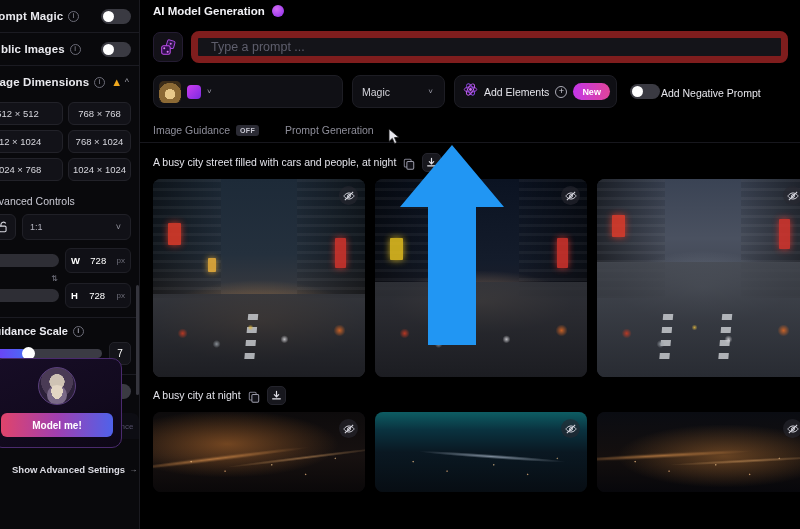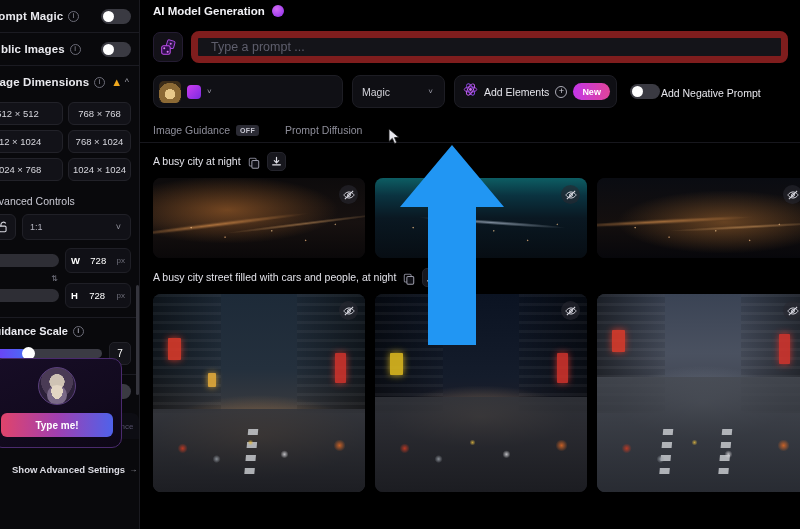--- a/index.html
+++ b/index.html
@@ -449,21 +449,21 @@
         </span>
     </div>
 
     <div class="hidden-tabs">
       <span class="htab a">Image to Image</span>
       <span class="htab b">Image Guidance</span>
     </div>
 
     <div class="promo">
       <div class="promo-av"></div>
-      <div class="promo-btn">Type me!</div>
+      <div class="promo-btn">Model me!</div>
     </div>
 
     <div class="adv-settings">
       <span>Show Advanced Settings</span>
       <span class="arr">→</span>
     </div>
 
     <div class="sb-scroll"></div>
   </aside>
 
@@ -519,81 +519,22 @@
           </span>
         <span class="neg-lbl">Add Negative Prompt</span>
       </div>
     </div>
 
     <div class="tabs">
       <div class="tab tab-flex">
         <span>Image Guidance</span>
         <span class="off-badge">OFF</span>
       </div>
-      <div class="tab">Prompt Diffusion</div>
+      <div class="tab">Prompt Generation</div>
       <div class="tabs-underline"></div>
-    </div>
-
-    <div class="group" style="padding-top:8px;">
-      <div class="group-head">
-        <span class="group-prompt">A busy city at night</span>
-        <span class="copy-ic">
-          <svg width="12" height="12" viewBox="0 0 14 14">
-              <rect x="1.5" y="1.5" width="8" height="9" rx="1.3" fill="none" stroke="#7e7e8c" stroke-width="1.2"></rect>
-              <rect x="4.5" y="4" width="8" height="9" rx="1.3" fill="#101016" stroke="#9a9aa8" stroke-width="1.2"></rect>
-            </svg>
-        </span>
-        <span class="dl-btn">
-          <svg width="11" height="11" viewBox="0 0 12 12">
-              <path d="M6 1.5v6m0 0 2.4-2.4M6 7.5 3.6 5.1" fill="none" stroke="#e3e3ea" stroke-width="1.3" stroke-linecap="round"></path>
-              <path d="M1.8 9.6h8.4" stroke="#e3e3ea" stroke-width="1.3" stroke-linecap="round"></path>
-            </svg>
-        </span>
-      </div>
-      <div class="img-row">
-        <div class="img-card short">
-          <div class="scene s4">
-              <div class="aerial-river"></div>
-              <div class="aerial-glow"></div>
-            </div>
-          <span class="eye-off">
-            <svg width="12" height="12" viewBox="0 0 14 14">
-                <path d="M1 7s2.2-3.6 6-3.6S13 7 13 7s-2.2 3.6-6 3.6S1 7 1 7Z" fill="none" stroke="#dcdce4" stroke-width="1.1"></path>
-                <circle cx="7" cy="7" r="1.7" fill="none" stroke="#dcdce4" stroke-width="1.1"></circle>
-                <path d="M2.2 11.8 11.8 2.2" stroke="#dcdce4" stroke-width="1.2"></path>
-              </svg>
-          </span>
-        </div>
-        <div class="img-card short">
-          <div class="scene s5">
-              <div class="aerial-river" style="transform:rotate(4deg);background:radial-gradient(ellipse 45% 7% at 55% 45%, rgba(220,235,255,.55), transparent 70%)"></div>
-              <div class="aerial-glow"></div>
-            </div>
-          <span class="eye-off">
-            <svg width="12" height="12" viewBox="0 0 14 14">
-                <path d="M1 7s2.2-3.6 6-3.6S13 7 13 7s-2.2 3.6-6 3.6S1 7 1 7Z" fill="none" stroke="#dcdce4" stroke-width="1.1"></path>
-                <circle cx="7" cy="7" r="1.7" fill="none" stroke="#dcdce4" stroke-width="1.1"></circle>
-                <path d="M2.2 11.8 11.8 2.2" stroke="#dcdce4" stroke-width="1.2"></path>
-              </svg>
-          </span>
-        </div>
-        <div class="img-card short">
-          <div class="scene s6">
-              <div class="aerial-river" style="transform:rotate(-3deg)"></div>
-              <div class="aerial-glow"></div>
-            </div>
-          <span class="eye-off">
-            <svg width="12" height="12" viewBox="0 0 14 14">
-                <path d="M1 7s2.2-3.6 6-3.6S13 7 13 7s-2.2 3.6-6 3.6S1 7 1 7Z" fill="none" stroke="#dcdce4" stroke-width="1.1"></path>
-                <circle cx="7" cy="7" r="1.7" fill="none" stroke="#dcdce4" stroke-width="1.1"></circle>
-                <path d="M2.2 11.8 11.8 2.2" stroke="#dcdce4" stroke-width="1.2"></path>
-              </svg>
-          </span>
-        </div>
-      </div>
     </div>
 
     <div class="group">
       <div class="group-head">
         <span class="group-prompt">A busy city street filled with cars and people, at night</span>
         <span class="copy-ic">
           <svg width="12" height="12" viewBox="0 0 14 14">
               <rect x="1.5" y="1.5" width="8" height="9" rx="1.3" fill="none" stroke="#7e7e8c" stroke-width="1.2"></rect>
               <rect x="4.5" y="4" width="8" height="9" rx="1.3" fill="#101016" stroke="#9a9aa8" stroke-width="1.2"></rect>
             </svg>
@@ -657,20 +598,79 @@
             <svg width="12" height="12" viewBox="0 0 14 14">
                 <path d="M1 7s2.2-3.6 6-3.6S13 7 13 7s-2.2 3.6-6 3.6S1 7 1 7Z" fill="none" stroke="#dcdce4" stroke-width="1.1"></path>
                 <circle cx="7" cy="7" r="1.7" fill="none" stroke="#dcdce4" stroke-width="1.1"></circle>
                 <path d="M2.2 11.8 11.8 2.2" stroke="#dcdce4" stroke-width="1.2"></path>
               </svg>
           </span>
         </div>
       </div>
     </div>
 
+    <div class="group" style="padding-top:8px;">
+      <div class="group-head">
+        <span class="group-prompt">A busy city at night</span>
+        <span class="copy-ic">
+          <svg width="12" height="12" viewBox="0 0 14 14">
+              <rect x="1.5" y="1.5" width="8" height="9" rx="1.3" fill="none" stroke="#7e7e8c" stroke-width="1.2"></rect>
+              <rect x="4.5" y="4" width="8" height="9" rx="1.3" fill="#101016" stroke="#9a9aa8" stroke-width="1.2"></rect>
+            </svg>
+        </span>
+        <span class="dl-btn">
+          <svg width="11" height="11" viewBox="0 0 12 12">
+              <path d="M6 1.5v6m0 0 2.4-2.4M6 7.5 3.6 5.1" fill="none" stroke="#e3e3ea" stroke-width="1.3" stroke-linecap="round"></path>
+              <path d="M1.8 9.6h8.4" stroke="#e3e3ea" stroke-width="1.3" stroke-linecap="round"></path>
+            </svg>
+        </span>
+      </div>
+      <div class="img-row">
+        <div class="img-card short">
+          <div class="scene s4">
+              <div class="aerial-river"></div>
+              <div class="aerial-glow"></div>
+            </div>
+          <span class="eye-off">
+            <svg width="12" height="12" viewBox="0 0 14 14">
+                <path d="M1 7s2.2-3.6 6-3.6S13 7 13 7s-2.2 3.6-6 3.6S1 7 1 7Z" fill="none" stroke="#dcdce4" stroke-width="1.1"></path>
+                <circle cx="7" cy="7" r="1.7" fill="none" stroke="#dcdce4" stroke-width="1.1"></circle>
+                <path d="M2.2 11.8 11.8 2.2" stroke="#dcdce4" stroke-width="1.2"></path>
+              </svg>
+          </span>
+        </div>
+        <div class="img-card short">
+          <div class="scene s5">
+              <div class="aerial-river" style="transform:rotate(4deg);background:radial-gradient(ellipse 45% 7% at 55% 45%, rgba(220,235,255,.55), transparent 70%)"></div>
+              <div class="aerial-glow"></div>
+            </div>
+          <span class="eye-off">
+            <svg width="12" height="12" viewBox="0 0 14 14">
+                <path d="M1 7s2.2-3.6 6-3.6S13 7 13 7s-2.2 3.6-6 3.6S1 7 1 7Z" fill="none" stroke="#dcdce4" stroke-width="1.1"></path>
+                <circle cx="7" cy="7" r="1.7" fill="none" stroke="#dcdce4" stroke-width="1.1"></circle>
+                <path d="M2.2 11.8 11.8 2.2" stroke="#dcdce4" stroke-width="1.2"></path>
+              </svg>
+          </span>
+        </div>
+        <div class="img-card short">
+          <div class="scene s6">
+              <div class="aerial-river" style="transform:rotate(-3deg)"></div>
+              <div class="aerial-glow"></div>
+            </div>
+          <span class="eye-off">
+            <svg width="12" height="12" viewBox="0 0 14 14">
+                <path d="M1 7s2.2-3.6 6-3.6S13 7 13 7s-2.2 3.6-6 3.6S1 7 1 7Z" fill="none" stroke="#dcdce4" stroke-width="1.1"></path>
+                <circle cx="7" cy="7" r="1.7" fill="none" stroke="#dcdce4" stroke-width="1.1"></circle>
+                <path d="M2.2 11.8 11.8 2.2" stroke="#dcdce4" stroke-width="1.2"></path>
+              </svg>
+          </span>
+        </div>
+      </div>
+    </div>
+
     <span class="cursor-ann">
       <svg width="13" height="17" viewBox="0 0 13 17">
           <path d="M1 1 1 13.5 4.3 10.4 6.6 15.6 8.7 14.6 6.5 9.6 10.8 9.3Z" fill="#e8e8ee" stroke="#1a1a1a" stroke-width=".8"></path>
         </svg>
     </span>
     <span class="big-arrow">
       <svg width="108" height="200" viewBox="0 0 108 200">
         <path d="M54 0 L106 62 L78 62 L78 200 L30 200 L30 62 L2 62 Z" fill="#2196F3"></path>
       </svg>
     </span>

